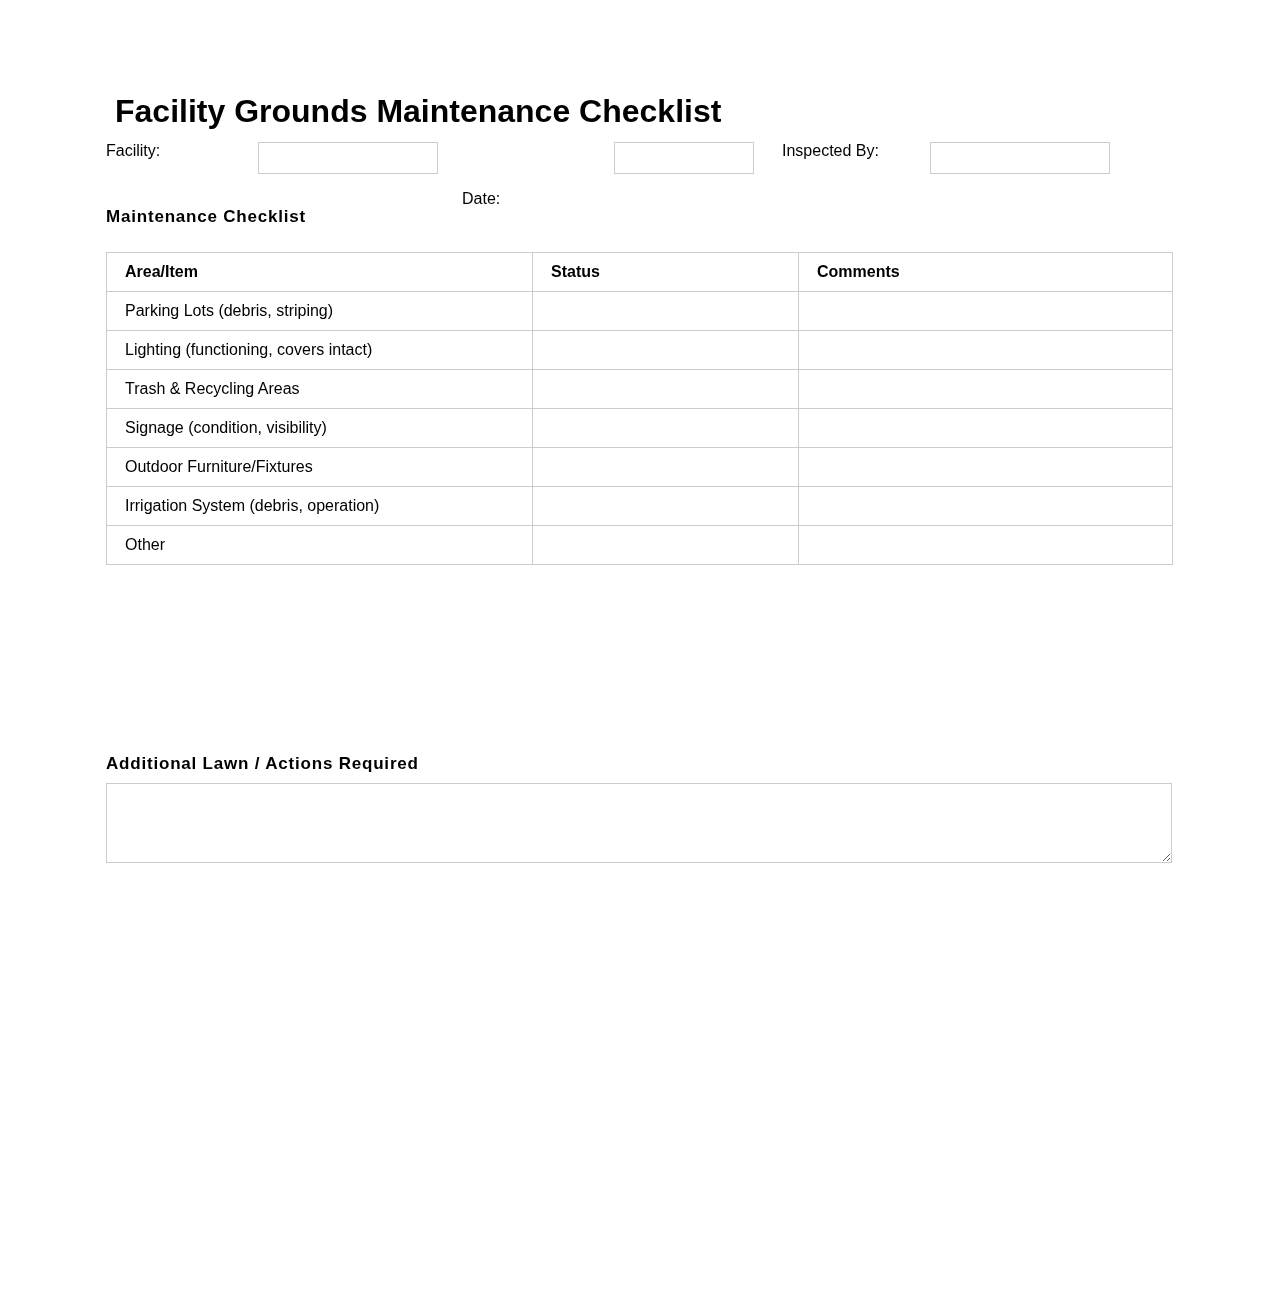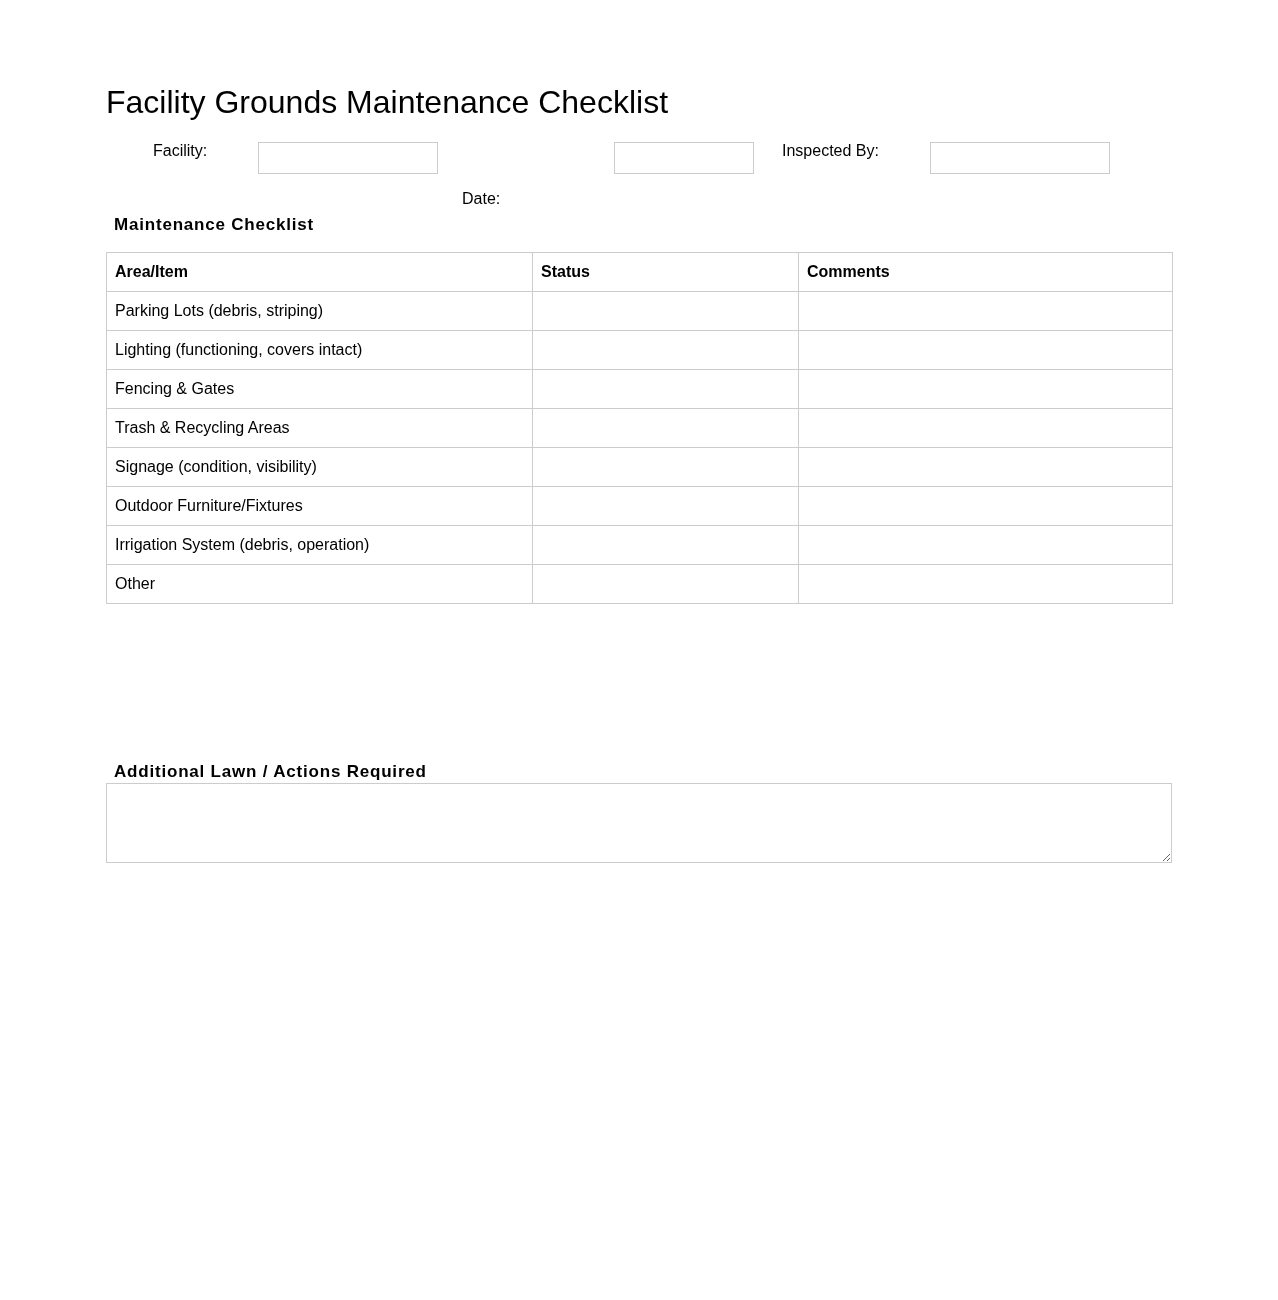--- a/index.html
+++ b/index.html
@@ -2,60 +2,60 @@
 <html><head>
   <meta charset="utf-8">
   <style>
     html, body { margin: 0; padding: 0; background: #ffffff; }
     body {
       width: 1278px; height: 1300px; position: relative;
       font-family: "Liberation Sans", sans-serif; color: #000;
     }
     .page { position: absolute; left: 106px; top: 0; width: 1066px; }
     .title {
-      position: absolute; top: 83px; left: 0; margin: 0;
-      font-size: 32px; font-weight: normal; line-height: 38px; white-space: nowrap;
+      position: absolute; top: 83px; left: 0; margin: 9px;
+      font-size: 32px; font-weight: bold; line-height: 38px; white-space: nowrap;
     }
     .meta-row { position: absolute; top: 142px; left: 0; width: 1066px; height: 32px; }
     .meta-label {
       position: absolute; top: 0; font-size: 16px; line-height: 18px; white-space: nowrap;
     }
     .meta-input {
       position: absolute; top: 0; height: 32px; box-sizing: border-box;
       border: 1px solid #cccccc; background: #fff; padding: 0 6px;
       font-family: "Liberation Sans", sans-serif; font-size: 15px; outline: none;
     }
     .section-title {
-      position: absolute; left: 0; margin: 8px;
+      position: absolute; left: 0; margin: 0;
       font-size: 17px; font-weight: bold; letter-spacing: 0.8px; line-height: 20px; white-space: nowrap;
     }
     table.checklist {
       position: absolute; top: 252px; left: 0; width: 1066px;
       border-collapse: collapse; table-layout: fixed;
     }
     table.checklist th, table.checklist td {
       border: 1px solid #cccccc; height: 39px; box-sizing: border-box;
-      padding: 0 8px; font-size: 16px; text-align: left; vertical-align: middle;
+      padding: 0 18px; font-size: 16px; text-align: left; vertical-align: middle;
       font-family: "Liberation Sans", sans-serif;
     }
     table.checklist th { font-weight: bold; }
     .notes {
       position: absolute; top: 783px; left: 0; width: 1066px; height: 80px;
       box-sizing: border-box; border: 1px solid #cccccc; resize: vertical;
       font-family: "Liberation Sans", sans-serif; font-size: 15px; padding: 6px; outline: none;
     }
   </style>
 </head>
 <body>
 
 <div class="page">
   <h1 class="title">Facility Grounds Maintenance Checklist</h1>
 
   <div class="meta-row">
-    <span class="meta-label" style="left:0;margin-left:47px;">Facility:</span>
+    <span class="meta-label" style="left:0;">Facility:</span>
     <input class="meta-input" style="left: 152px; width: 180px;" type="text" value="">
 
     <span class="meta-label" style="left:356px;margin-top:48px;">Date:</span>
     <input class="meta-input" style="left: 508px; width: 140px;" type="text" value="">
 
     <span class="meta-label" style="left:676px;">Inspected By:</span>
     <input class="meta-input" style="left: 824px; width: 180px;" type="text" value="">
   </div>
 
   <h2 class="section-title" style="top:207px;">Maintenance Checklist</h2>
@@ -78,25 +78,20 @@
           <td>Parking Lots (debris, striping)</td>
           <td></td>
           <td></td>
         </tr>
         <tr>
           <td>Lighting (functioning, covers intact)</td>
           <td></td>
           <td></td>
         </tr>
         <tr>
-          <td>Fencing &amp; Gates</td>
-          <td></td>
-          <td></td>
-        </tr>
-        <tr>
           <td>Trash &amp; Recycling Areas</td>
           <td></td>
           <td></td>
         </tr>
         <tr>
           <td>Signage (condition, visibility)</td>
           <td></td>
           <td></td>
         </tr>
         <tr>

